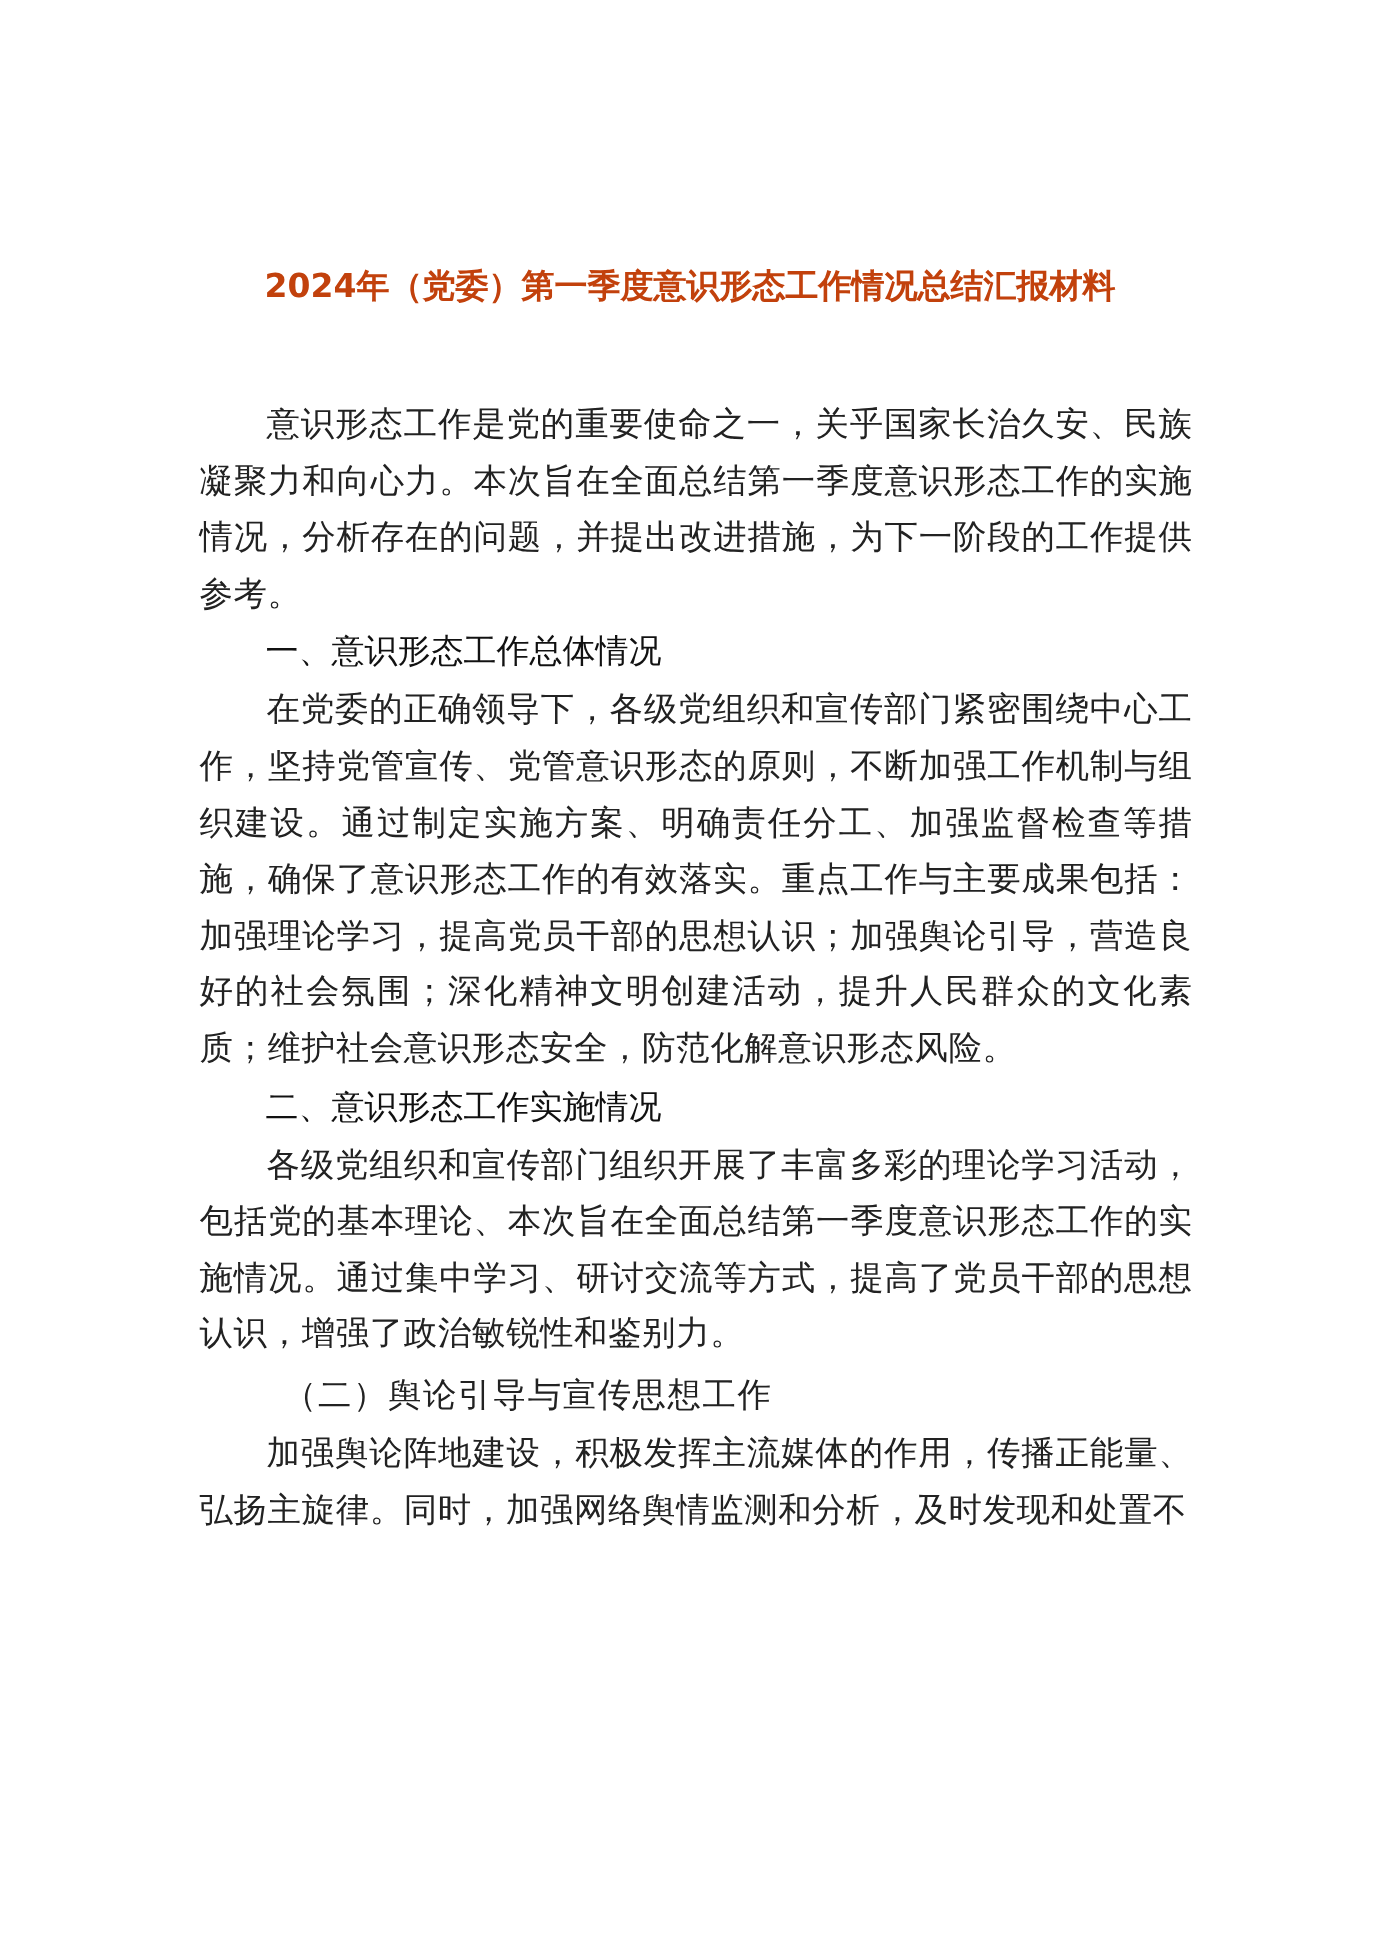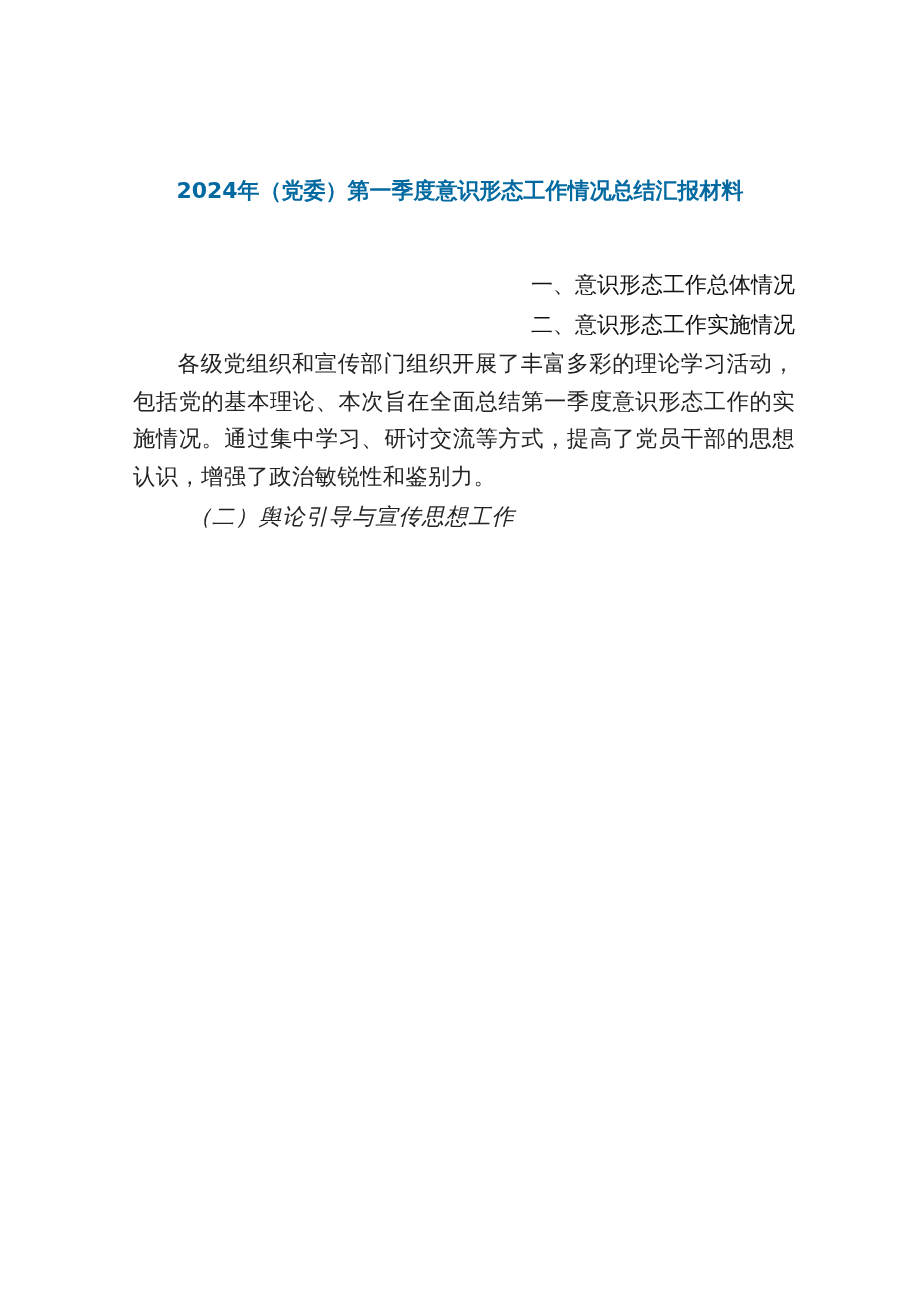--- a/index.html
+++ b/index.html
@@ -1,45 +1,47 @@
 <!DOCTYPE html>
 <html><head>
 <meta charset="utf-8">
 <style>
   html, body { margin: 0; padding: 0; background: #ffffff; }
   body { width: 920px; height: 1301px; overflow: hidden; position: relative; }
   .page { position: absolute; left: 0; top: 0; width: 920px; height: 1301px; background: #fff; }
   .title {
     position: absolute; left: 0; top: 176px; width: 920px; text-align: center;
-    font-family: "DejaVu Sans", sans-serif; font-size: 22px; font-weight: bold; color: #0369a1;
+    font-family: "DejaVu Sans", sans-serif; font-size: 22px; font-weight: bold; color: #c2410c;
     letter-spacing: 0px;
   }
   .content {
     position: absolute; left: 133px; top: 265px; width: 662px;
     font-family: "DejaVu Serif", serif; font-size: 22.3px; color: #222;
     line-height: 37.6px;
   }
   .p { margin: 0; text-indent: 2em; text-align: justify; letter-spacing: 0.4px; }
   .h1 {
     margin: 0; text-indent: 2em;
     font-family: "DejaVu Sans", sans-serif; font-size: 22px; color: #111;
     line-height: 40px;
-    text-align: right;
   }
   .h2 { margin: 0; text-indent: 1.6em; letter-spacing: 1px; line-height: 38px; }
-  .h2b { margin: 0; text-indent: 2.5em; letter-spacing: 1px; line-height: 42px; font-style: italic; }
+  .h2b { margin: 0; text-indent: 2.5em; letter-spacing: 1px; line-height: 42px; }
 </style>
 </head>
 <body>
 
 <div class="page">
   <div class="title">2024年（党委）第一季度意识形态工作情况总结汇报材料</div>
 
   <div class="content">
+    <p class="p">意识形态工作是党的重要使命之一，关乎国家长治久安、民族凝聚力和向心力。本次旨在全面总结第一季度意识形态工作的实施情况，分析存在的问题，并提出改进措施，为下一阶段的工作提供参考。</p>
 
     <p class="h1">一、意识形态工作总体情况</p>
+    <p class="p">在党委的正确领导下，各级党组织和宣传部门紧密围绕中心工作，坚持党管宣传、党管意识形态的原则，不断加强工作机制与组织建设。通过制定实施方案、明确责任分工、加强监督检查等措施，确保了意识形态工作的有效落实。重点工作与主要成果包括：加强理论学习，提高党员干部的思想认识；加强舆论引导，营造良好的社会氛围；深化精神文明创建活动，提升人民群众的文化素质；维护社会意识形态安全，防范化解意识形态风险。</p>
 
     <p class="h1" style="margin-top:0;">二、意识形态工作实施情况</p>
     <p class="p">各级党组织和宣传部门组织开展了丰富多彩的理论学习活动，包括党的基本理论、本次旨在全面总结第一季度意识形态工作的实施情况。通过集中学习、研讨交流等方式，提高了党员干部的思想认识，增强了政治敏锐性和鉴别力。</p>
 
     <p class="h2b">（二）舆论引导与宣传思想工作</p>
+    <p class="p">加强舆论阵地建设，积极发挥主流媒体的作用，传播正能量、弘扬主旋律。同时，加强网络舆情监测和分析，及时发现和处置不</p>
   </div>
 </div>
 
 </body></html>

